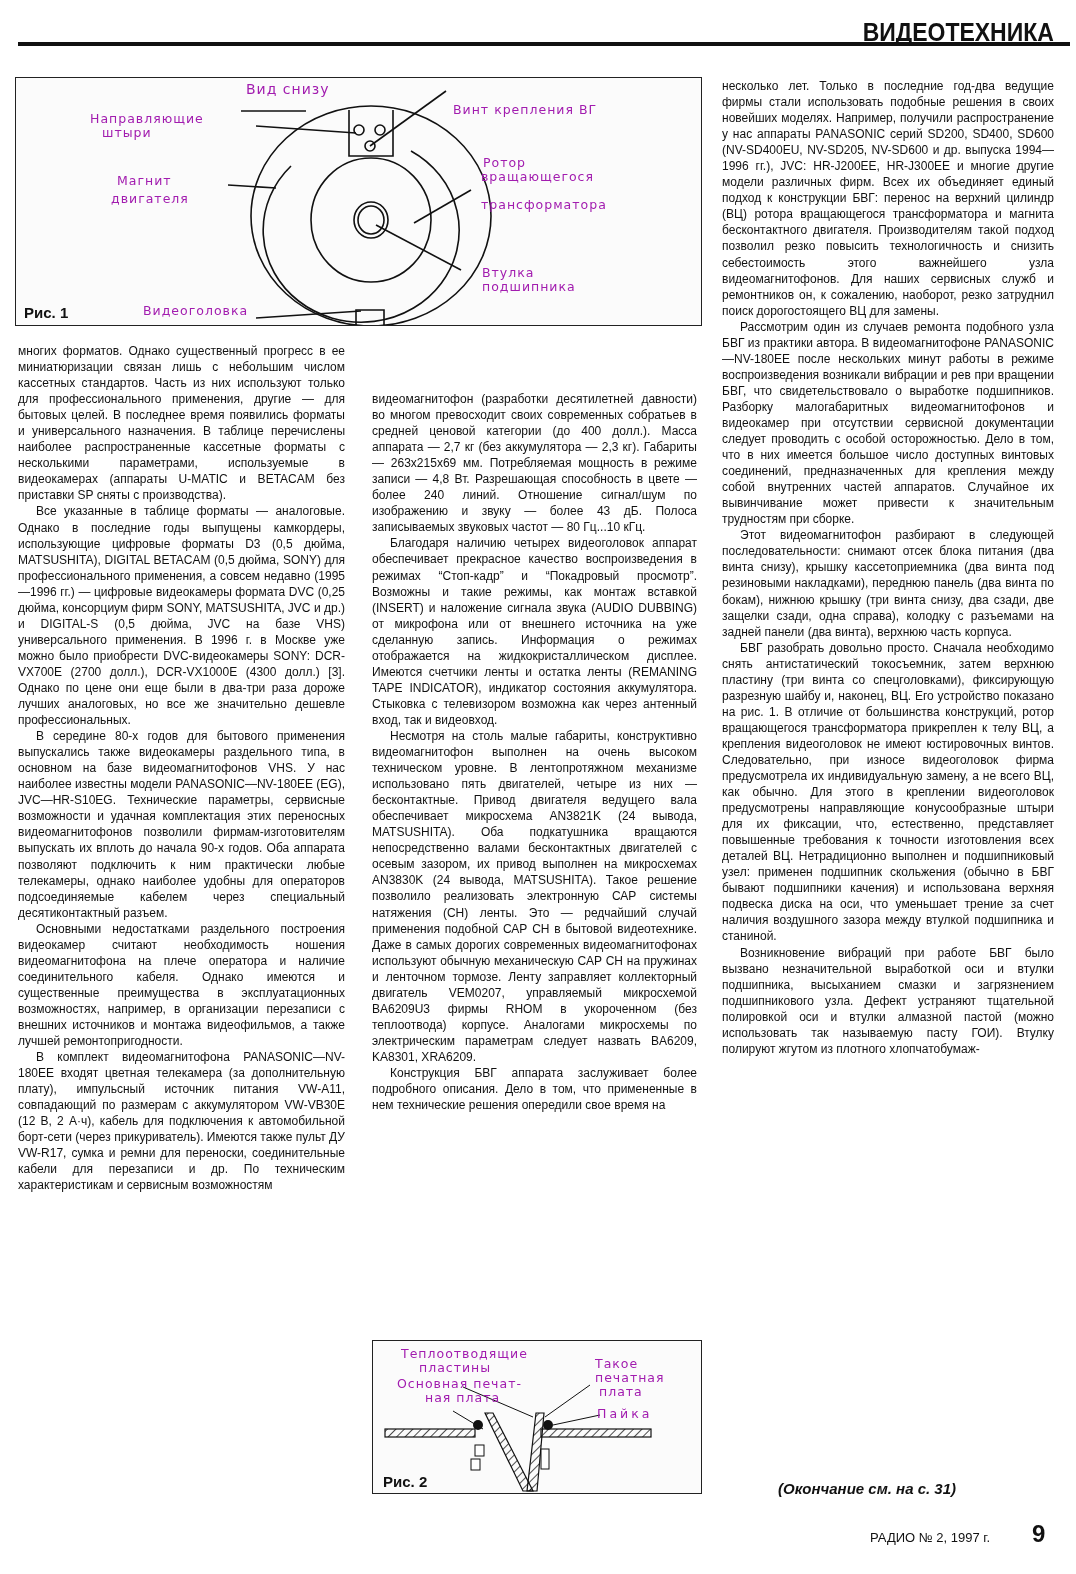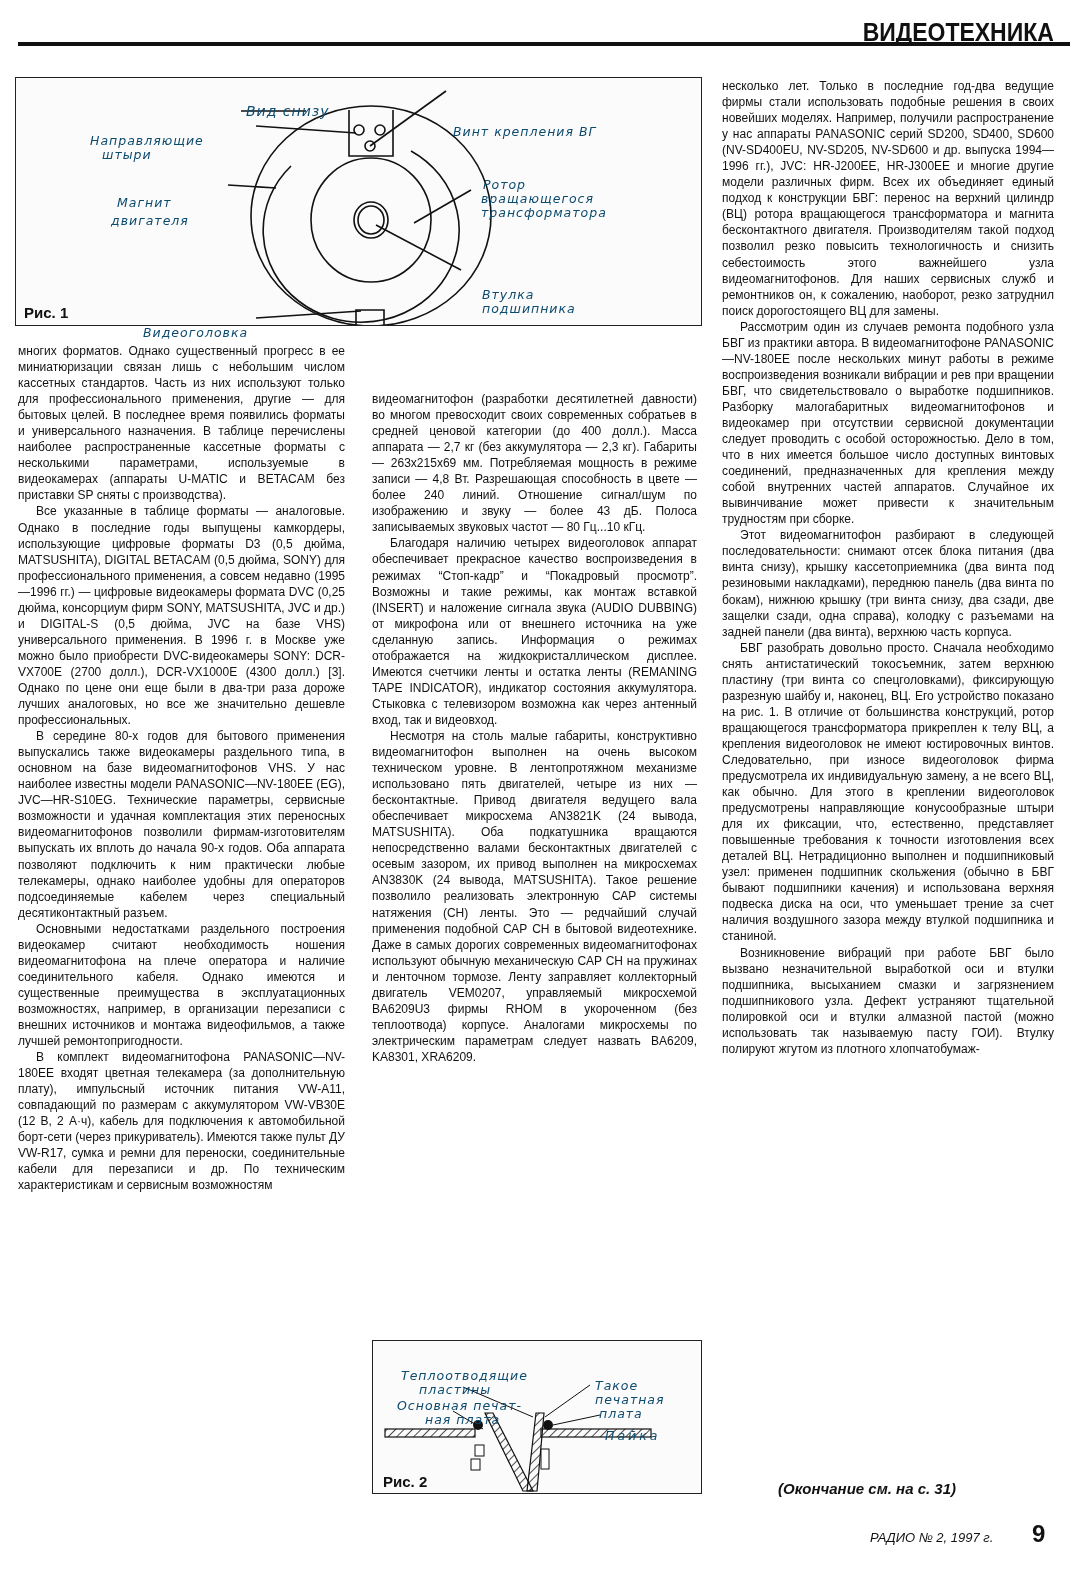--- a/index.html
+++ b/index.html
@@ -2,29 +2,29 @@
 <html><head>
 <meta charset="utf-8">
 <style>
   html,body{margin:0;padding:0;background:#fff;}
   body{width:1076px;height:1574px;position:relative;overflow:hidden;font-family:"Liberation Sans",sans-serif;color:#111;}
   .section-title{position:absolute;right:22px;top:18px;font-family:"Liberation Sans",sans-serif;font-weight:bold;font-size:25px;letter-spacing:0px;transform:scaleX(0.92);transform-origin:right center;}
   .top-rule{position:absolute;left:18px;top:42px;width:1052px;height:4px;background:#111;}
   .fig1{position:absolute;left:15px;top:77px;width:685px;height:247px;border:1.5px solid #222;background:#fbfbfb;}
   .fig2{position:absolute;left:372px;top:1340px;width:328px;height:152px;border:1.5px solid #222;background:#fbfbfb;}
   .fig-label{position:absolute;font-family:"Liberation Sans",sans-serif;font-weight:bold;font-size:15px;}
-  .callout{position:absolute;font-family:"DejaVu Sans",sans-serif;font-style:italic;font-size:12.5px;line-height:14px;color:#0c4a6e;white-space:nowrap;letter-spacing:1px;margin-top:22px;}
+  .callout{position:absolute;font-family:"DejaVu Sans",sans-serif;font-size:12.5px;line-height:14px;color:#a21caf;white-space:nowrap;letter-spacing:1px;}
   .col{position:absolute;font-family:"Liberation Sans",sans-serif;font-size:12px;line-height:16.05px;text-align:justify;hyphens:manual;}
   .col p{margin:0;text-indent:0;}
   .col p.ind{text-indent:18px;}
   .col-left{left:18px;top:343px;width:327px;}
   .col-mid{left:372px;top:343px;width:325px;margin-top:48px;}
   .col-right{left:722px;top:78px;width:332px;}
   .ending{position:absolute;left:778px;top:1480px;font-weight:bold;font-style:italic;font-size:15px;}
-  .footer-mag{position:absolute;left:870px;top:1530px;font-size:13px;font-style:italic;}
+  .footer-mag{position:absolute;left:870px;top:1530px;font-size:13px;}
   .footer-page{position:absolute;left:1032px;top:1520px;font-weight:bold;font-size:24px;}
   svg{position:absolute;left:0;top:0;}
 </style>
 </head>
 <body>
 
 <div class="section-title">ВИДЕОТЕХНИКА</div>
 <div class="top-rule"></div>
 
 <div class="fig1">
@@ -50,21 +50,21 @@
     </g>
   </svg>
   <span class="callout" style="left:230px;top:4px;font-size:14px;">Вид снизу</span>
   <span class="callout" style="left:74px;top:34px;text-align:right;">Направляющие</span>
   <span class="callout" style="left:86px;top:48px;">штыри</span>
   <span class="callout" style="left:437px;top:25px;">Винт крепления ВГ</span>
   <span class="callout" style="left:101px;top:96px;">Магнит</span>
   <span class="callout" style="left:95px;top:114px;">двигателя</span>
   <span class="callout" style="left:467px;top:78px;">Ротор</span>
   <span class="callout" style="left:465px;top:92px;">вращающегося</span>
-  <span class="callout" style="left:465px;top:106px;">трансформатора</span>
+  <span class="callout" style="left:465px;top:120px;">трансформатора</span>
   <span class="callout" style="left:466px;top:188px;">Втулка</span>
   <span class="callout" style="left:466px;top:202px;">подшипника</span>
   <span class="callout" style="left:127px;top:226px;">Видеоголовка</span>
   <span class="fig-label" style="left:8px;top:226px;">Рис. 1</span>
 </div>
 
 <div class="fig2">
   <svg width="328" height="152">
     <defs>
       <pattern id="hatch" width="6" height="6" patternUnits="userSpaceOnUse" patternTransform="rotate(45)">
@@ -87,36 +87,37 @@
       <line x1="227" y1="74" x2="180" y2="84"></line>
     </g>
   </svg>
   <span class="callout" style="left:28px;top:6px;">Теплоотводящие</span>
   <span class="callout" style="left:46px;top:20px;">пластины</span>
   <span class="callout" style="left:24px;top:36px;">Основная печат-</span>
   <span class="callout" style="left:52px;top:50px;">ная плата</span>
   <span class="callout" style="left:222px;top:16px;">Такое</span>
   <span class="callout" style="left:222px;top:30px;">печатная</span>
   <span class="callout" style="left:226px;top:44px;">плата</span>
-  <span class="callout" style="left:232px;top:66px;letter-spacing:3px;">Пайка</span>
+  <span class="callout" style="left:224px;top:66px;letter-spacing:3px;">Пайка</span>
   <span class="fig-label" style="left:10px;top:132px;">Рис. 2</span>
 </div>
 
 <div class="col col-left">
   <p>многих форматов. Однако существенный прогресс в ее миниатюризации связан лишь с небольшим числом кассетных стандартов. Часть из них используют только для профессионального применения, другие — для бытовых целей. В последнее время появились форматы и универсального назначения. В таблице перечислены наиболее распространенные кассетные форматы с несколькими параметрами, используемые в видеокамерах (аппараты U-MATIC и BETACAM без приставки SP сняты с производства).</p>
   <p class="ind">Все указанные в таблице форматы — аналоговые. Однако в последние годы выпущены камкордеры, использующие цифровые форматы D3 (0,5 дюйма, MATSUSHITA), DIGITAL BETACAM (0,5 дюйма, SONY) для профессионального применения, а совсем недавно (1995—1996 гг.) — цифровые видеокамеры формата DVC (0,25 дюйма, консорциум фирм SONY, MATSUSHITA, JVC и др.) и DIGITAL-S (0,5 дюйма, JVC на базе VHS) универсального применения. В 1996 г. в Москве уже можно было приобрести DVC-видеокамеры SONY: DCR-VX700E (2700 долл.), DCR-VX1000E (4300 долл.) [3]. Однако по цене они еще были в два-три раза дороже лучших аналоговых, но все же значительно дешевле профессиональных.</p>
   <p class="ind">В середине 80-х годов для бытового применения выпускались также видеокамеры раздельного типа, в основном на базе видеомагнитофонов VHS. У нас наиболее известны модели PANASONIC—NV-180EE (EG), JVC—HR-S10EG. Технические параметры, сервисные возможности и удачная комплектация этих переносных видеомагнитофонов позволили фирмам-изготовителям выпускать их вплоть до начала 90-х годов. Оба аппарата позволяют подключить к ним практически любые телекамеры, однако наиболее удобны для операторов подсоединяемые кабелем через специальный десятиконтактный разъем.</p>
   <p class="ind">Основными недостатками раздельного построения видеокамер считают необходимость ношения видеомагнитофона на плече оператора и наличие соединительного кабеля. Однако имеются и существенные преимущества в эксплуатационных возможностях, например, в организации перезаписи с внешних источников и монтажа видеофильмов, а также лучшей ремонтопригодности.</p>
   <p class="ind">В комплект видеомагнитофона PANASONIC—NV-180EE входят цветная телекамера (за дополнительную плату), импульсный источник питания VW-A11, совпадающий по размерам с аккумулятором VW-VB30E (12 В, 2 А·ч), кабель для подключения к автомобильной борт-сети (через прикуриватель). Имеются также пульт ДУ VW-R17, сумка и ремни для переноски, соединительные кабели для перезаписи и др. По техническим характеристикам и сервисным возможностям</p>
 </div>
 
 <div class="col col-mid">
   <p>видеомагнитофон (разработки десятилетней давности) во многом превосходит своих современных собратьев в средней ценовой категории (до 400 долл.). Масса аппарата — 2,7 кг (без аккумулятора — 2,3 кг). Габариты — 263x215x69 мм. Потребляемая мощность в режиме записи — 4,8 Вт. Разрешающая способность в цвете — более 240 линий. Отношение сигнал/шум по изображению и звуку — более 43 дБ. Полоса записываемых звуковых частот — 80 Гц...10 кГц.</p>
   <p class="ind">Благодаря наличию четырех видеоголовок аппарат обеспечивает прекрасное качество воспроизведения в режимах “Стоп-кадр” и “Покадровый просмотр”. Возможны и такие режимы, как монтаж вставкой (INSERT) и наложение сигнала звука (AUDIO DUBBING) от микрофона или от внешнего источника на уже сделанную запись. Информация о режимах отображается на жидкокристаллическом дисплее. Имеются счетчики ленты и остатка ленты (REMANING TAPE INDICATOR), индикатор состояния аккумулятора. Стыковка с телевизором возможна как через антенный вход, так и видеовход.</p>
   <p class="ind">Несмотря на столь малые габариты, конструктивно видеомагнитофон выполнен на очень высоком техническом уровне. В лентопротяжном механизме использовано пять двигателей, четыре из них — бесконтактные. Привод двигателя ведущего вала обеспечивает микросхема AN3821K (24 вывода, MATSUSHITA). Оба подкатушника вращаются непосредственно валами бесконтактных двигателей с осевым зазором, их привод выполнен на микросхемах AN3830K (24 вывода, MATSUSHITA). Такое решение позволило реализовать электронную САР системы натяжения (СН) ленты. Это — редчайший случай применения подобной САР СН в бытовой видеотехнике. Даже в самых дорогих современных видеомагнитофонах используют обычную механическую САР СН на пружинах и ленточном тормозе. Ленту заправляет коллекторный двигатель VEM0207, управляемый микросхемой BA6209U3 фирмы RHOM в укороченном (без теплоотвода) корпусе. Аналогами микросхемы по электрическим параметрам следует назвать BA6209, KA8301, XRA6209.</p>
+  <p class="ind">Конструкция БВГ аппарата заслуживает более подробного описания. Дело в том, что примененные в нем технические решения опередили свое время на</p>
 </div>
 
 <div class="col col-right">
   <p>несколько лет. Только в последние год-два ведущие фирмы стали использовать подобные решения в своих новейших моделях. Например, получили распространение у нас аппараты PANASONIC серий SD200, SD400, SD600 (NV-SD400EU, NV-SD205, NV-SD600 и др. выпуска 1994—1996 гг.), JVC: HR-J200EE, HR-J300EE и многие другие модели различных фирм. Всех их объединяет единый подход к конструкции БВГ: перенос на верхний цилиндр (ВЦ) ротора вращающегося трансформатора и магнита бесконтактного двигателя. Производителям такой подход позволил резко повысить технологичность и снизить себестоимость этого важнейшего узла видеомагнитофонов. Для наших сервисных служб и ремонтников он, к сожалению, наоборот, резко затруднил поиск дорогостоящего ВЦ для замены.</p>
   <p class="ind">Рассмотрим один из случаев ремонта подобного узла БВГ из практики автора. В видеомагнитофоне PANASONIC—NV-180EE после нескольких минут работы в режиме воспроизведения возникали вибрации и рев при вращении БВГ, что свидетельствовало о выработке подшипников. Разборку малогабаритных видеомагнитофонов и видеокамер при отсутствии сервисной документации следует проводить с особой осторожностью. Дело в том, что в них имеется большое число доступных винтовых соединений, предназначенных для крепления между собой внутренних частей аппаратов. Случайное их вывинчивание может привести к значительным трудностям при сборке.</p>
   <p class="ind">Этот видеомагнитофон разбирают в следующей последовательности: снимают отсек блока питания (два винта снизу), крышку кассетоприемника (два винта под резиновыми накладками), переднюю панель (два винта по бокам), нижнюю крышку (три винта снизу, два сзади, две защелки сзади, одна справа), колодку с разъемами на задней панели (два винта), верхнюю часть корпуса.</p>
   <p class="ind">БВГ разобрать довольно просто. Сначала необходимо снять антистатический токосъемник, затем верхнюю пластину (три винта со спецголовками), фиксирующую разрезную шайбу и, наконец, ВЦ. Его устройство показано на рис. 1. В отличие от большинства конструкций, ротор вращающегося трансформатора прикреплен к телу ВЦ, а крепления видеоголовок не имеют юстировочных винтов. Следовательно, при износе видеоголовок фирма предусмотрела их индивидуальную замену, а не всего ВЦ, как обычно. Для этого в креплении видеоголовок предусмотрены направляющие конусообразные штыри для их фиксации, что, естественно, представляет повышенные требования к точности изготовления всех деталей ВЦ. Нетрадиционно выполнен и подшипниковый узел: применен подшипник скольжения (обычно в БВГ бывают подшипники качения) и использована верхняя подвеска диска на оси, что уменьшает трение за счет наличия воздушного зазора между втулкой подшипника и станиной.</p>
   <p class="ind">Возникновение вибраций при работе БВГ было вызвано незначительной выработкой оси и втулки подшипника, высыханием смазки и загрязнением подшипникового узла. Дефект устраняют тщательной полировкой оси и втулки алмазной пастой (можно использовать так называемую пасту ГОИ). Втулку полируют жгутом из плотного хлопчатобумаж-</p>
 </div>
 

